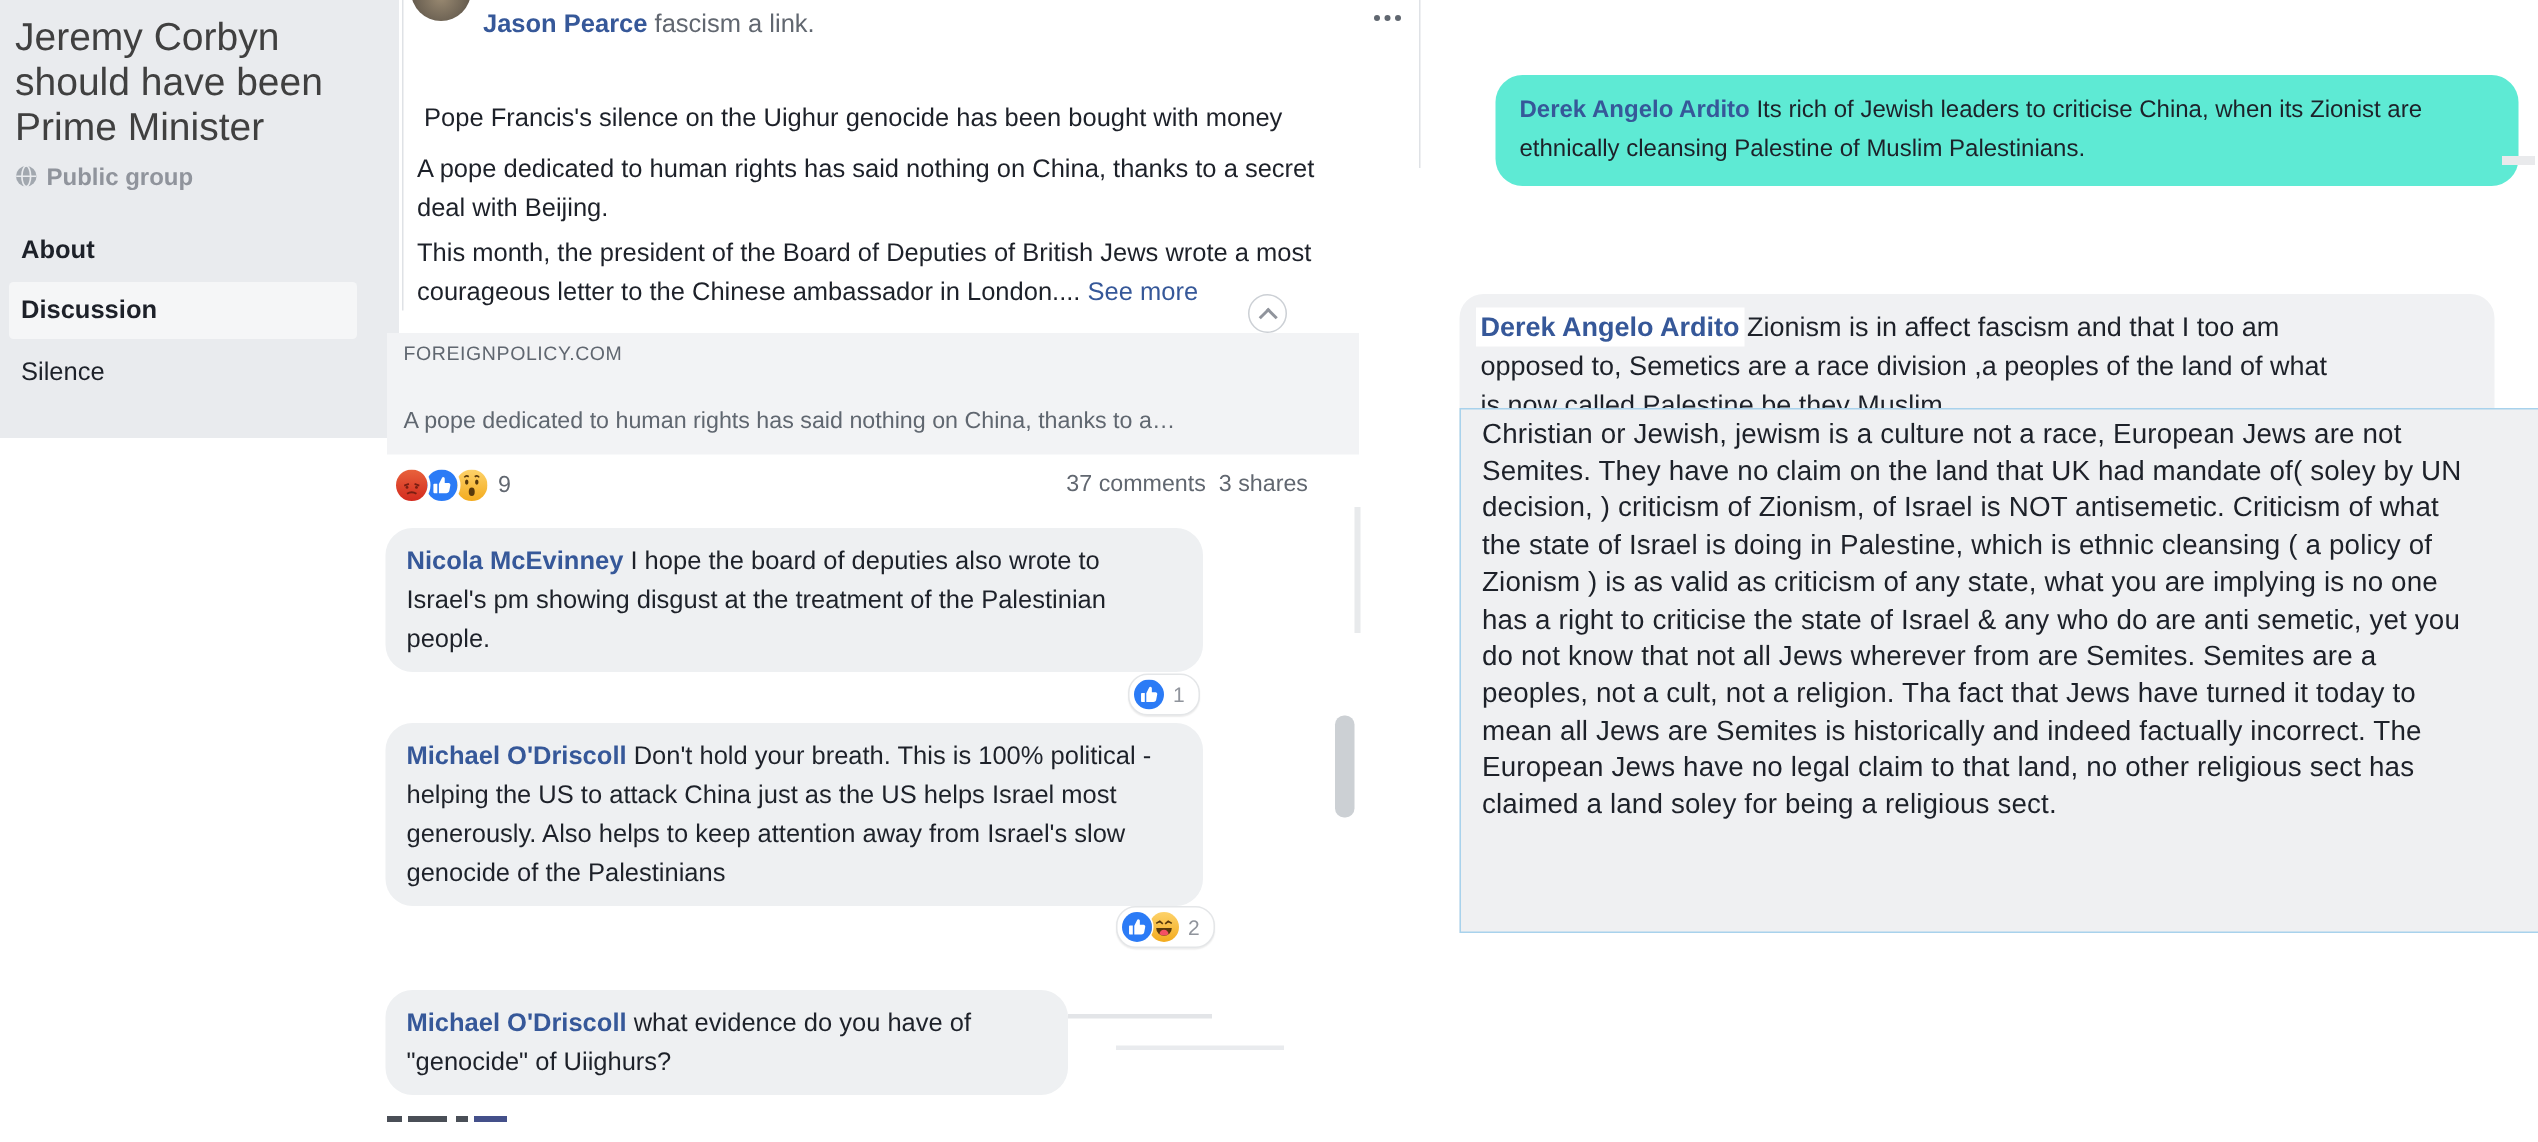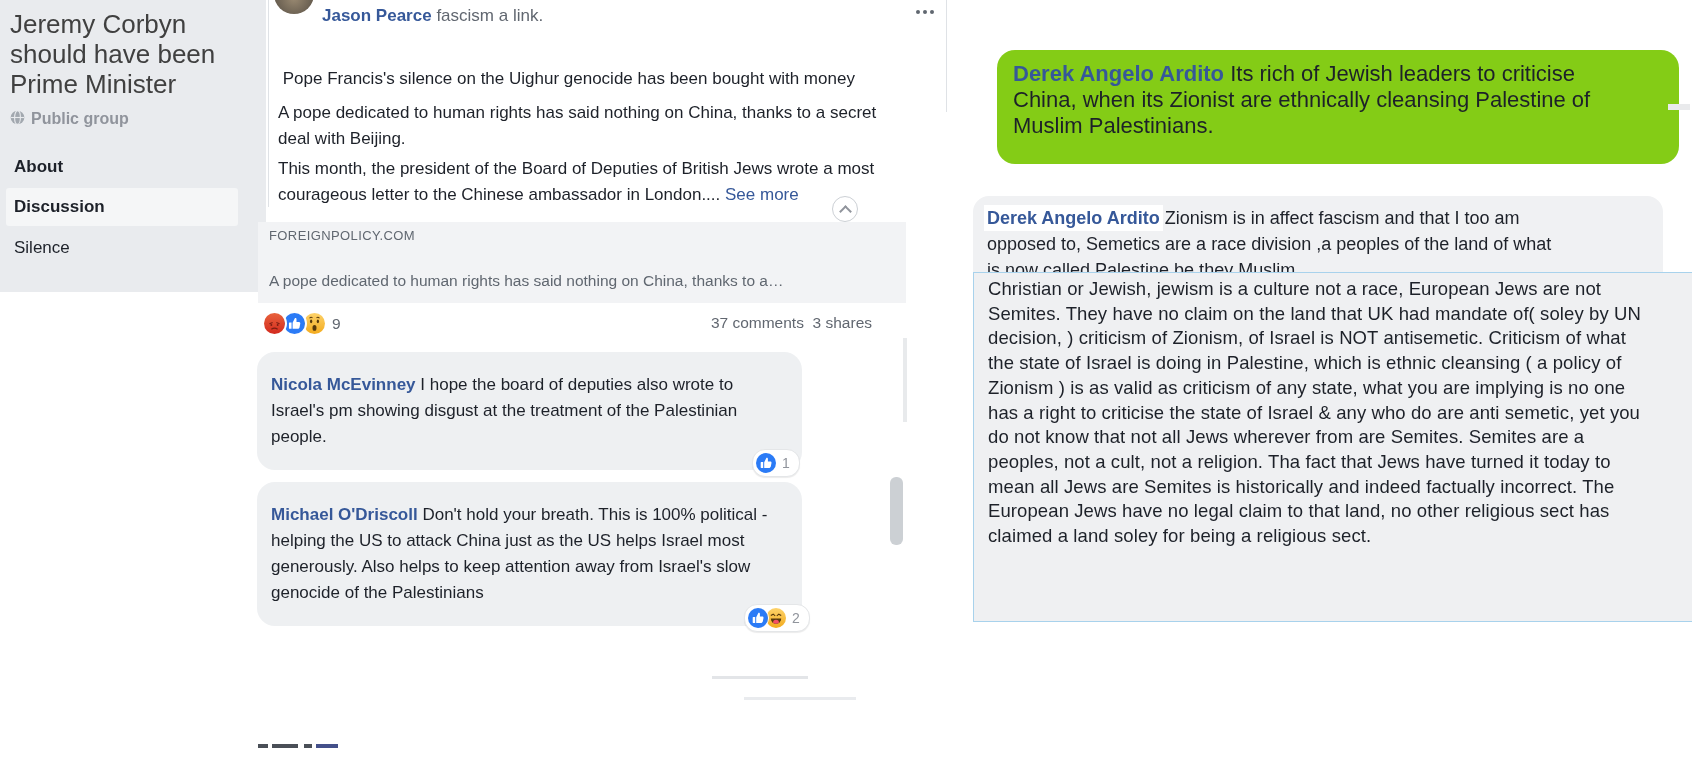--- a/index.html
+++ b/index.html
@@ -49,21 +49,21 @@
   
   #rx-row{position:absolute;left:262px;top:311px;display:flex;align-items:center;}
   .rx-icon{width:21px;height:21px;border-radius:50%;border:2px solid #fff;margin-left:-5px;}
   .rx-icon:first-child{margin-left:0;}
   .rx-icon svg{display:block;width:100%;height:100%;}
   #rx-count{margin-left:5px;font-size:15.5px;color:#616770;}
   #meta-counts{position:absolute;left:690px;top:314px;width:182px;text-align:right;
                font-size:15.5px;color:#616770;}
 
   
-  .bubble{position:absolute;background:#eef0f2;border-radius:18px;padding:20px 14px;
+  .bubble{position:absolute;background:#eef0f2;border-radius:18px;padding:9px 14px;
           font-size:17px;line-height:26px;color:#1d2129;}
   .bubble .c-author{font-weight:bold;color:#365899;}
   #c1{left:257px;top:352px;width:517px;}
   #c2{left:257px;top:482px;width:517px;}
   #c3{left:257px;top:660px;width:427px;}
   .rx-badge{position:absolute;display:flex;align-items:center;background:#fff;border:1px solid #e4e6e8;
             border-radius:13px;padding:2px 9px 2px 2px;box-shadow:0 1px 1px rgba(0,0,0,.08);}
   .rx-badge .mini{width:20px;height:20px;border-radius:50%;border:1px solid #fff;margin-left:-4px;}
   .rx-badge .mini:first-child{margin-left:0;}
   .rx-badge .mini svg{display:block;width:100%;height:100%;}
@@ -73,21 +73,21 @@
 
   
   #cutoff-frag{position:absolute;left:258px;top:744px;width:120px;height:6px;overflow:hidden;}
   #cutoff-frag i{position:absolute;top:0;height:4px;background:#44508a;}
   #cutoff-frag i:nth-child(1){left:0;width:10px;background:#4a4f57;}
   #cutoff-frag i:nth-child(2){left:14px;width:26px;background:#4a4f57;}
   #cutoff-frag i:nth-child(3){left:46px;width:8px;background:#4a4f57;}
   #cutoff-frag i:nth-child(4){left:58px;width:22px;}
 
   
-  #rc1{left:997px;top:50px;width:622px;padding:11px 44px 25px 16px;font-size:22px;background:#84cc16;}
+  #rc1{left:997px;top:50px;width:622px;padding:11px 44px 11px 16px;font-size:16px;background:#5eead4;}
   #rc2{position:absolute;left:973px;top:196px;width:576px;padding:9px 100px 8px 14px;
        background:#f0f1f3;border-radius:16px 16px 0 0;font-size:18px;line-height:26px;color:#1d2129;}
   #rc2 .c-author{font-weight:bold;color:#365899;background:#fff;box-shadow:0 0 0 3px #fff;}
   #text-block{position:absolute;left:973px;top:272px;width:664px;height:338px;background:#eff0f2;
               border:1px solid #a8d2ec;padding:4px 70px 6px 14px;box-sizing:content-box;
               font-size:18.5px;line-height:24.7px;color:#1d2129;letter-spacing:.1px;}
 
   
   .artifact{position:absolute;}
   #art-scrollbar{left:890px;top:477px;width:13px;height:68px;background:#ccd0d4;border-radius:6px;}
@@ -223,20 +223,24 @@
           </defs>
           <circle cx="10" cy="10" r="10" fill="url(#hah)"></circle>
           <path d="M4.8 7.6l2.4-1.4 2 1.7M15.2 7.6l-2.4-1.4-2 1.7" stroke="#57390c" stroke-width="1.1" fill="none"></path>
           <path d="M4.8 10.6h10.4a5.2 5.2 0 0 1-10.4 0z" fill="#57390c"></path>
           <path d="M7 14.8c1.8 1.2 4.2 1.2 6 0a3 3 0 0 0-6 0z" fill="#f55064"></path>
         </svg>
     </span>
     <span class="badge-count">2</span>
   </div>
 
+  <div class="bubble" id="c3">
+    <span class="c-author">Michael O'Driscoll</span>
+    <span>what evidence do you have of "genocide" of Uiighurs?</span>
+  </div>
 
   <div id="cutoff-frag">
       <i></i>
       <i></i>
       <i></i>
       <i></i>
     </div>
 
   <div class="bubble" id="rc1">
     <span class="c-author">Derek Angelo Ardito</span>

